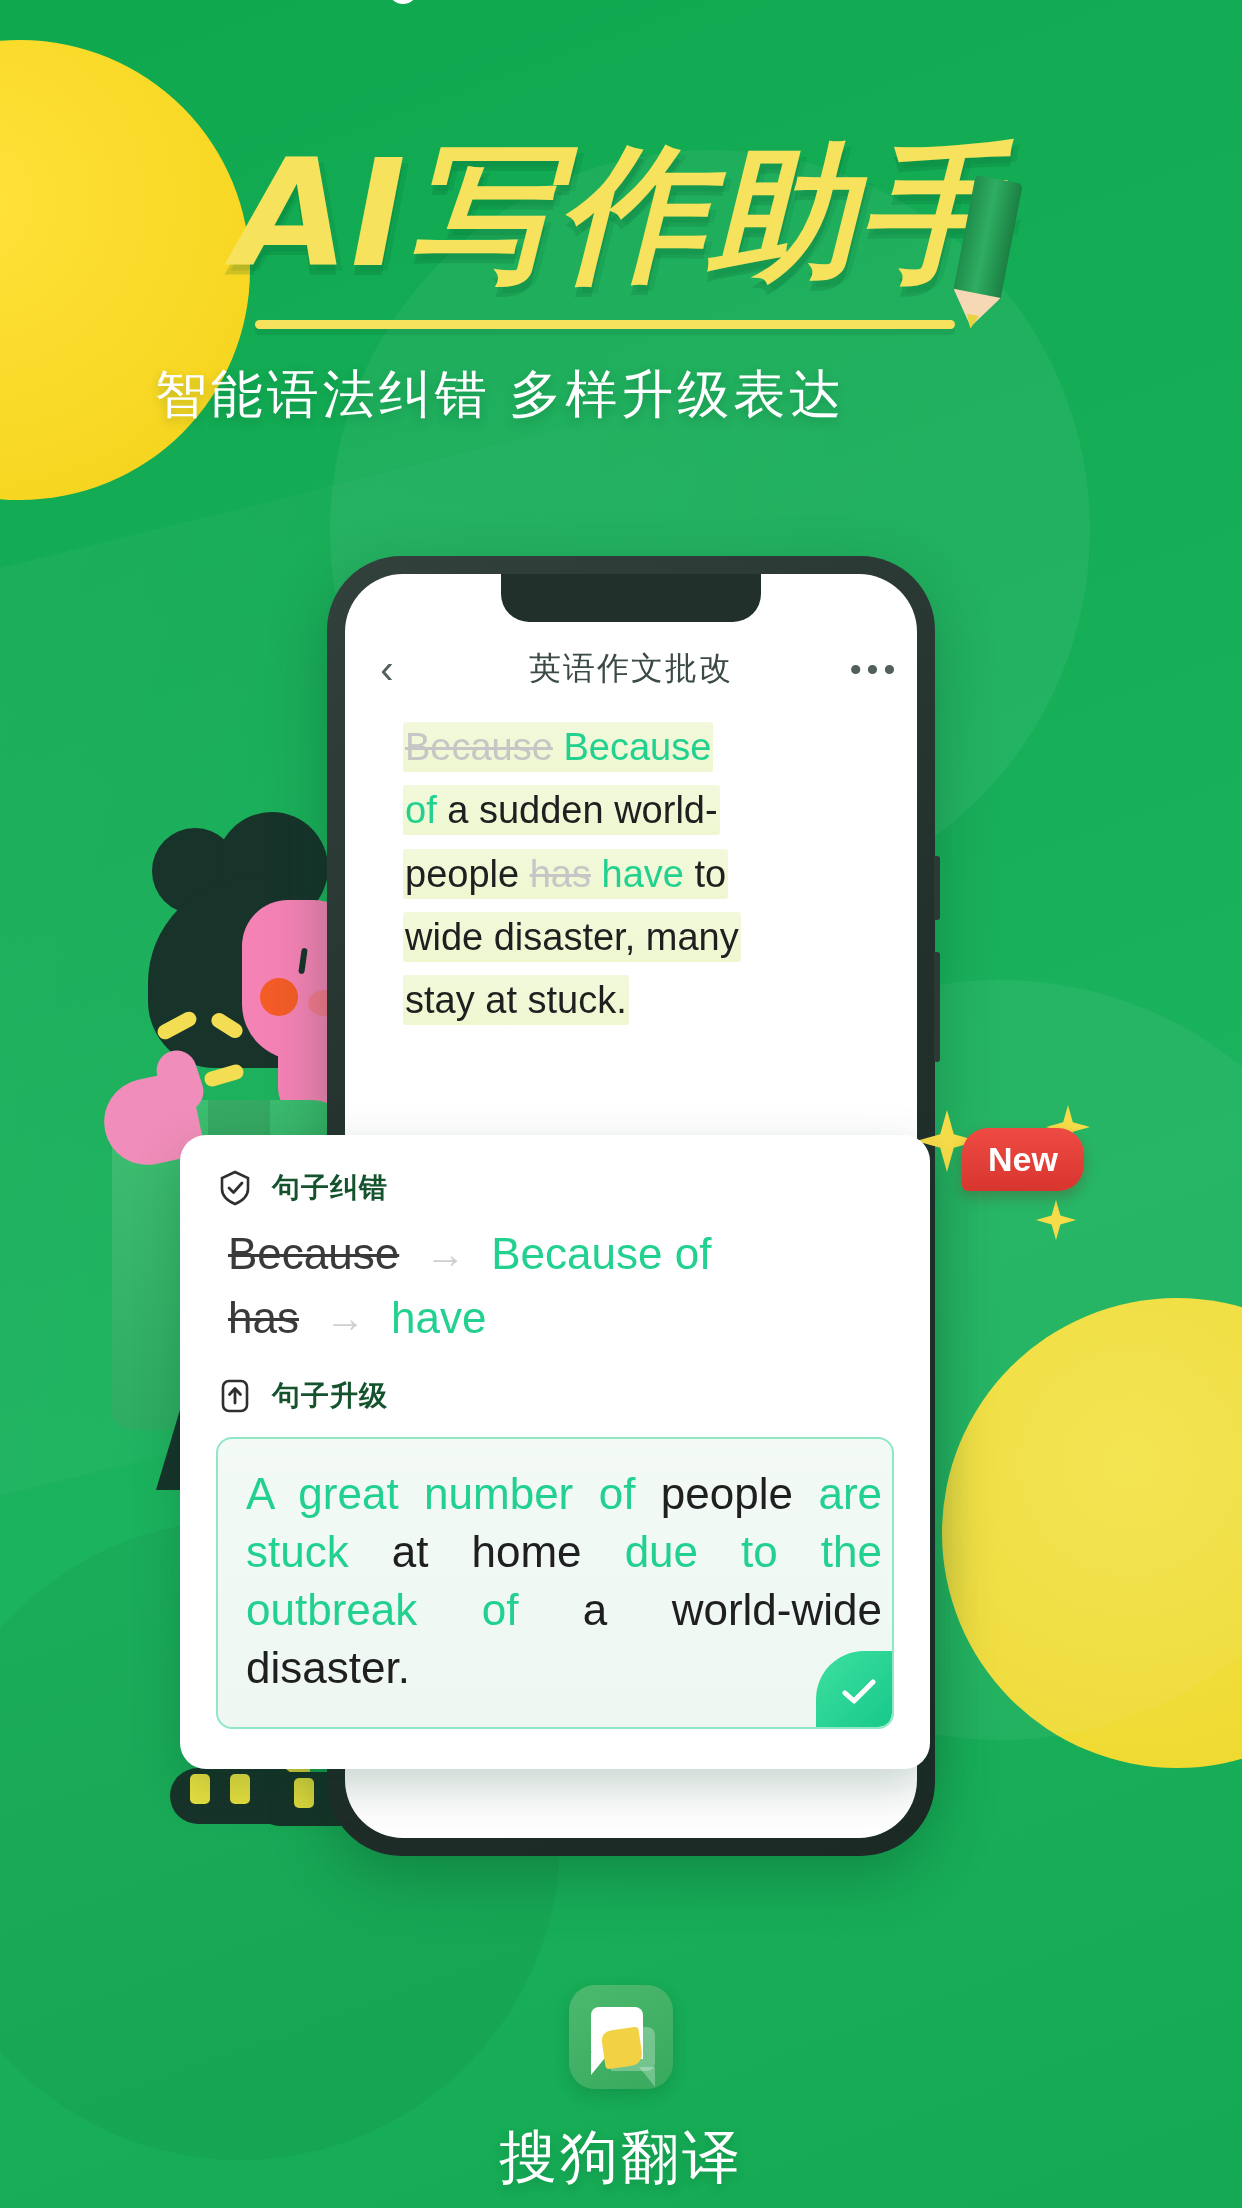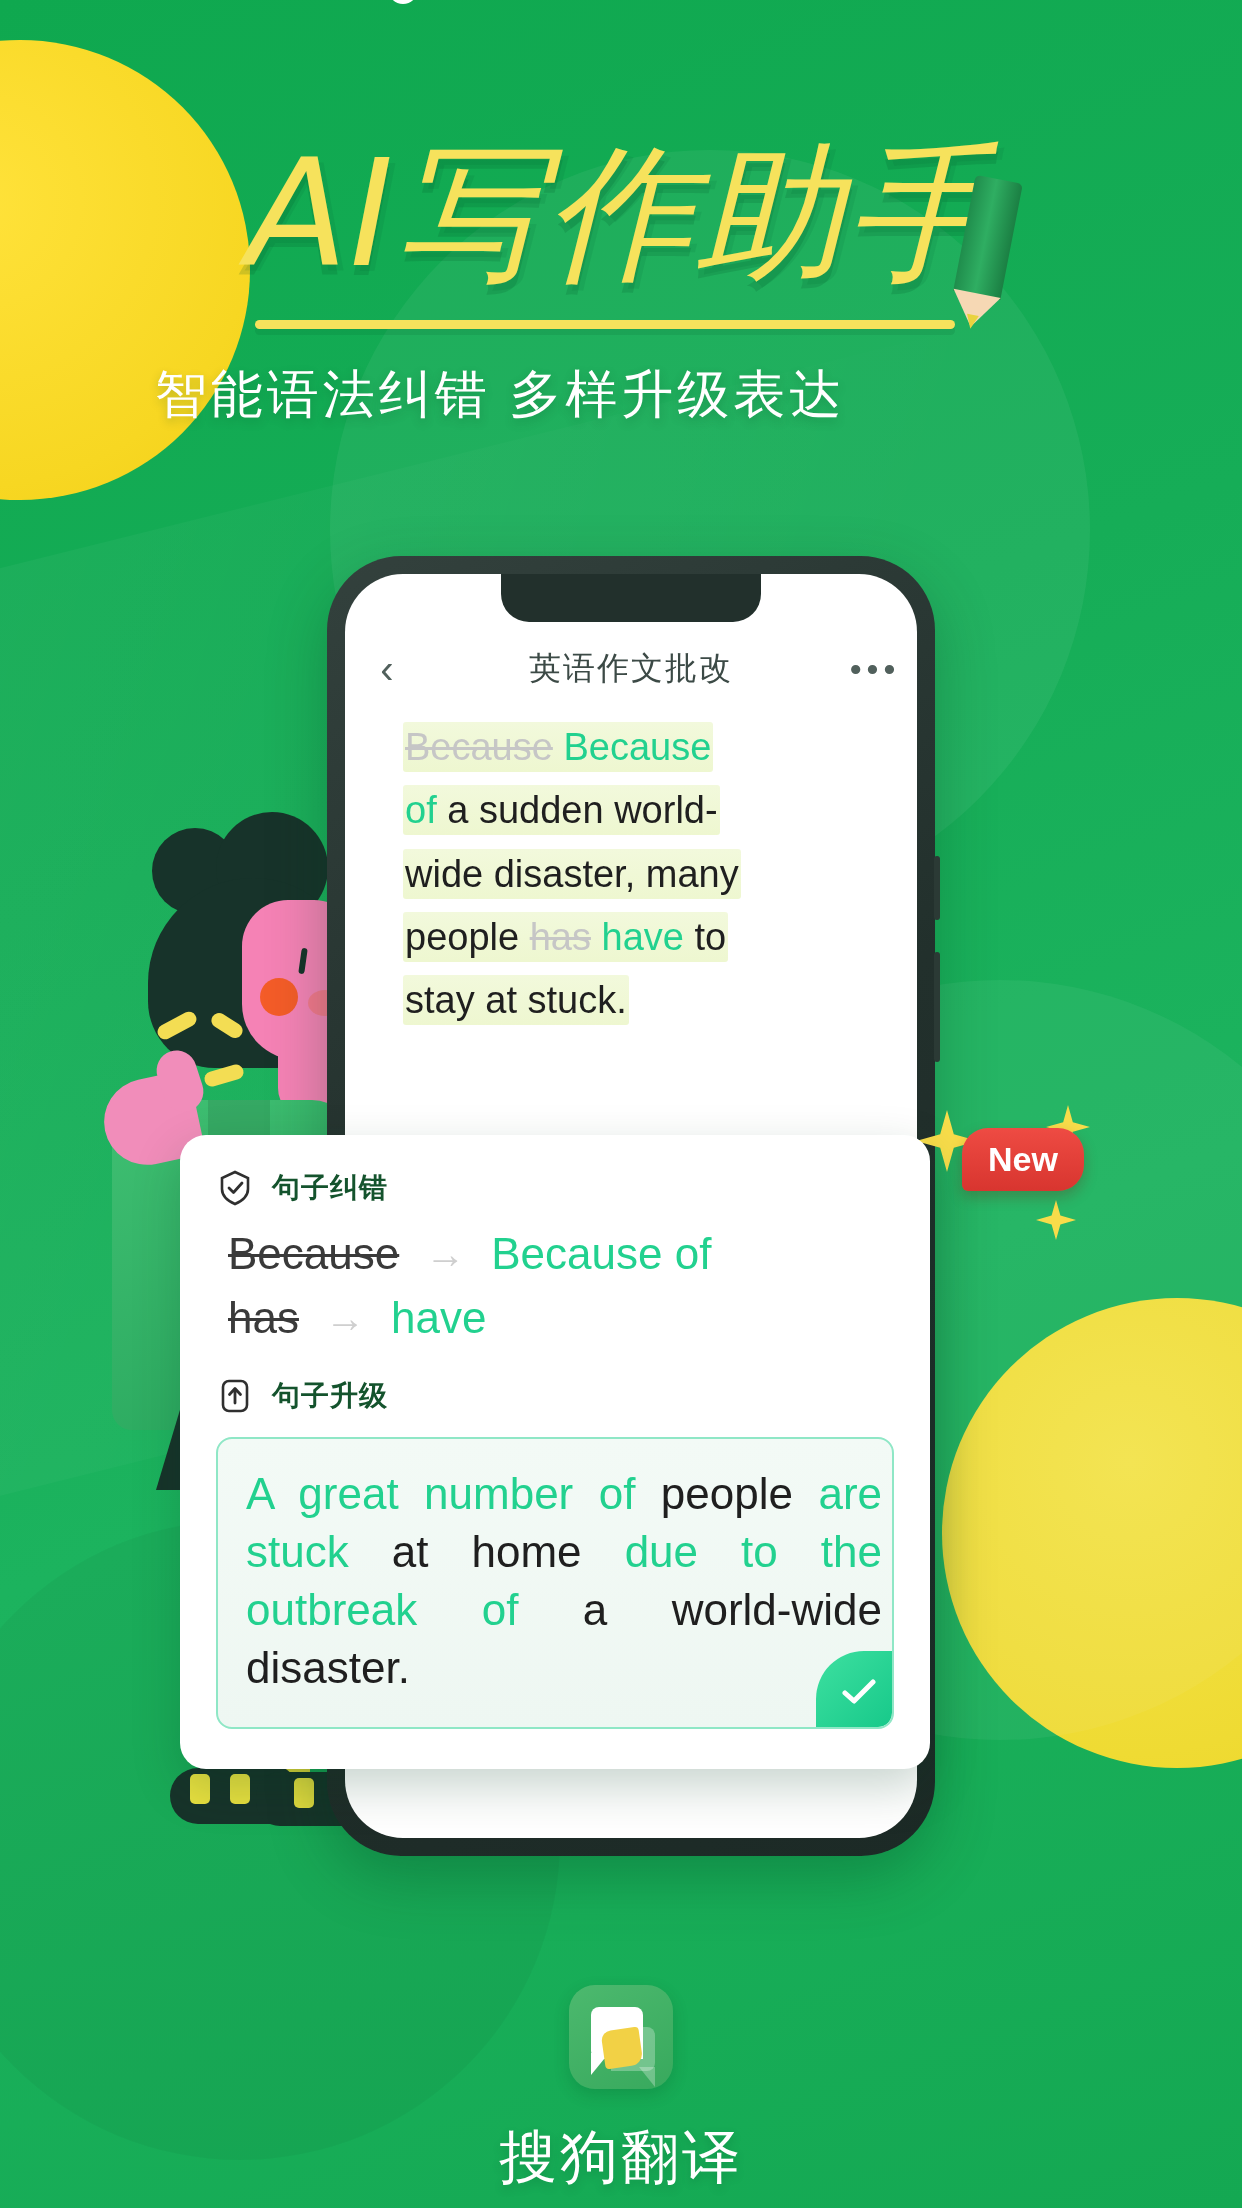--- a/index.html
+++ b/index.html
@@ -23,21 +23,21 @@
     background:rgba(255,255,255,.05);}
   .blob-c{left:-80px;top:1520px;width:640px;height:640px;
     background:rgba(0,0,0,.035);}
   .diag{position:absolute;left:-200px;top:420px;width:1700px;height:900px;
     background:linear-gradient(120deg,rgba(255,255,255,.05),rgba(255,255,255,0) 60%);
     transform:rotate(-14deg);}
 
   
   .hero{position:absolute;left:0;top:140px;width:1242px;text-align:center;}
   .hero-title{
-    font-size:148px;line-height:1;font-weight:normal;letter-spacing:2px;
+    font-size:148px;line-height:1;font-weight:bold;letter-spacing:2px;
     color:#f6e25c;
     font-family:"DejaVu Sans","Liberation Sans",sans-serif;
     text-shadow:0 10px 0 rgba(0,80,40,.16), 6px 6px 0 rgba(0,90,45,.10);
     display:inline-block;position:relative;padding:0 10px;
     font-style:italic;
   }
   .hero-dot{position:absolute;left:388px;top:-26px;width:30px;height:30px;
     border:7px solid #ffffff;border-radius:50%;box-sizing:border-box;}
   .hero-underline{position:absolute;left:255px;top:320px;width:700px;height:9px;
     background:#f6e25c;border-radius:5px;box-shadow:0 6px 0 rgba(0,80,40,.12);}
@@ -254,22 +254,22 @@
 
       <div class="nav">
         <div class="nav-back">‹</div>
         <div class="nav-title">英语作文批改</div>
         <div class="nav-more">•••</div>
       </div>
 
       <div class="essay">
         <span class="ln"><span class="hl"><span class="strike">Because</span> <span class="fix">Because</span></span></span>
         <span class="ln"><span class="hl"><span class="fix">of</span> a sudden world-</span></span>
+        <span class="ln"><span class="hl">people <span class="strike">has</span> <span class="fix">have</span> to</span></span>
         <span class="ln"><span class="hl">wide disaster, many</span></span>
-        <span class="ln"><span class="hl">people <span class="strike">has</span> <span class="fix">have</span> to</span></span>
         <span class="ln"><span class="hl">stay at stuck.</span></span>
       </div>
     </div>
   </div>
 
   <div class="spark s1"></div>
   <div class="spark s2"></div>
   <div class="spark s3"></div>
 
   <div class="card">

